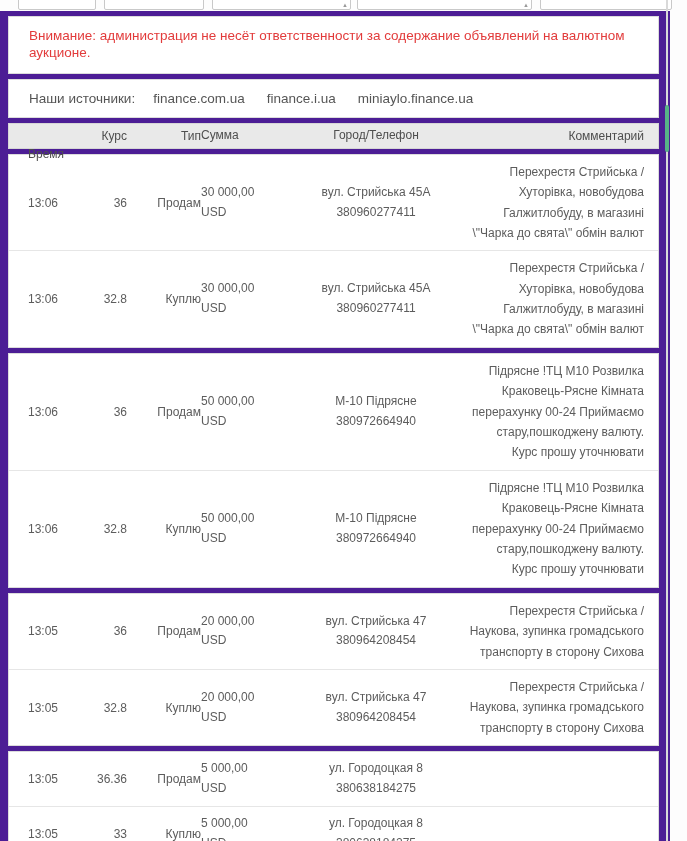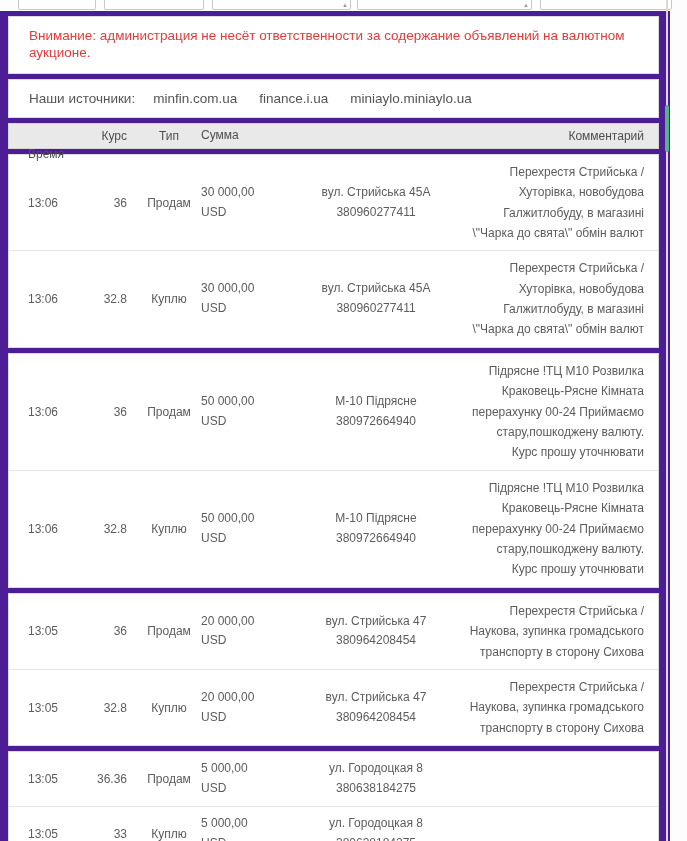--- a/index.html
+++ b/index.html
@@ -59,21 +59,21 @@
     background: #fff;
     border: 1px solid #dcdcdc;
     box-sizing: border-box;
   }
   .row { display: flex; align-items: center; padding: 7px 0; }
   .row + .row { border-top: 1px solid #e6e6e6; }
 
   .c { box-sizing: border-box; font-size: 12px; }
   .c-time   { width: 62px;  padding-left: 19px; text-align: left; }
   .c-rate   { width: 56px;  text-align: right; }
-  .c-type   { width: 74px;  text-align: center; padding-left: 10px; }
+  .c-type   { width: 74px;  text-align: right; padding-left: 10px; }
   .c-amount { width: 96px;  text-align: left; line-height: 1.65; }
   .c-city   { width: 158px; text-align: center; line-height: 1.65; }
   .c-comment{ flex: 1; text-align: right; line-height: 1.7; padding: 0 14px; }
 
   .thead .c-time { padding-left: 19px; margin-top: 36px; }
 
   
   .scroll-track {
     position: absolute; top: 0; right: 2px;
     width: 2px; height: 841px;
@@ -101,28 +101,29 @@
         <span class="spinner">▲</span>
       </div>
       <div class="filter-input" style="left: 540px; width: 132px;"></div>
     </div>
 
   <div class="section warning">
     <span style="color:#e23b3b;">Внимание: администрация не несёт ответственности за содержание объявлений на валютном аукционе.</span>
   </div>
 
   <div class="section sources">
-    <span class="label">Наши источники:</span><span class="source-link">minfin.com.ua</span><span class="source-link">finance.i.ua</span><span class="source-link">miniaylo.miniaylo.ua</span>
+    <span class="label">Наши источники:</span><span class="source-link">finance.com.ua</span><span class="source-link">finance.i.ua</span><span class="source-link">miniaylo.finance.ua</span>
   </div>
 
   <div class="thead">
     <div class="c c-time">Время</div>
     <div class="c c-rate">Курс</div>
     <div class="c c-type">Тип</div>
     <div class="c c-amount">Сумма</div>
+    <div class="c c-city">Город/Телефон</div>
     <div class="c c-comment">Комментарий</div>
   </div>
 
   <div>
       <div class="card">
         <div class="row">
           <div class="c c-time">13:06</div>
           <div class="c c-rate">36</div>
           <div class="c c-type">Продам</div>
           <div class="c c-amount">

